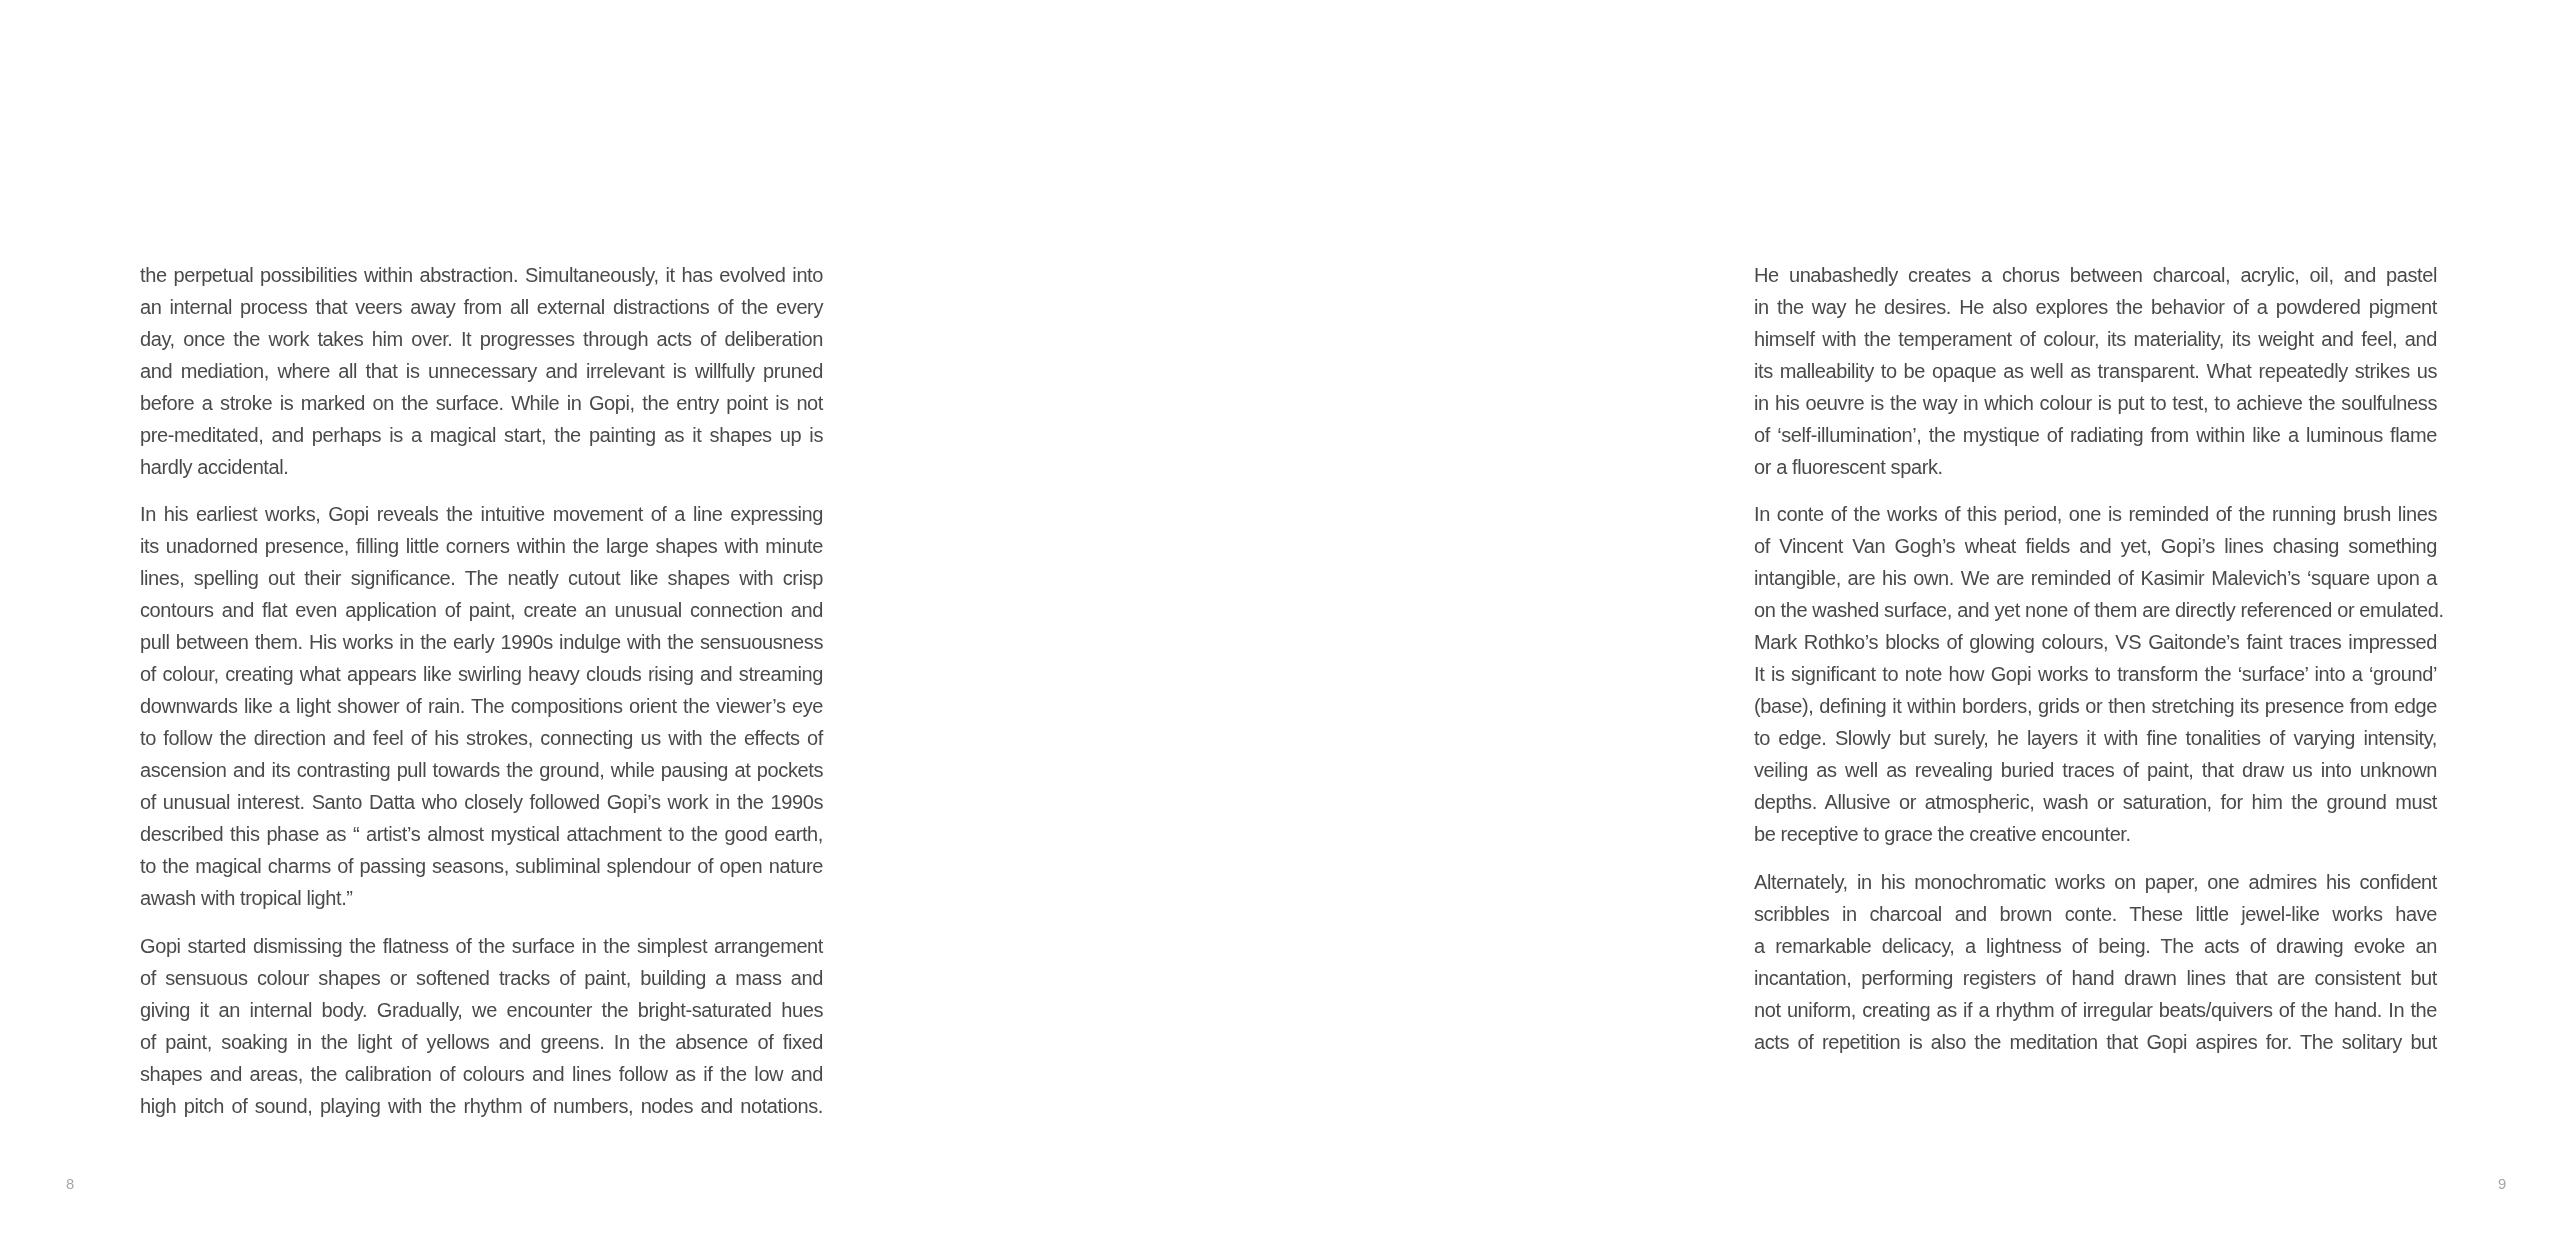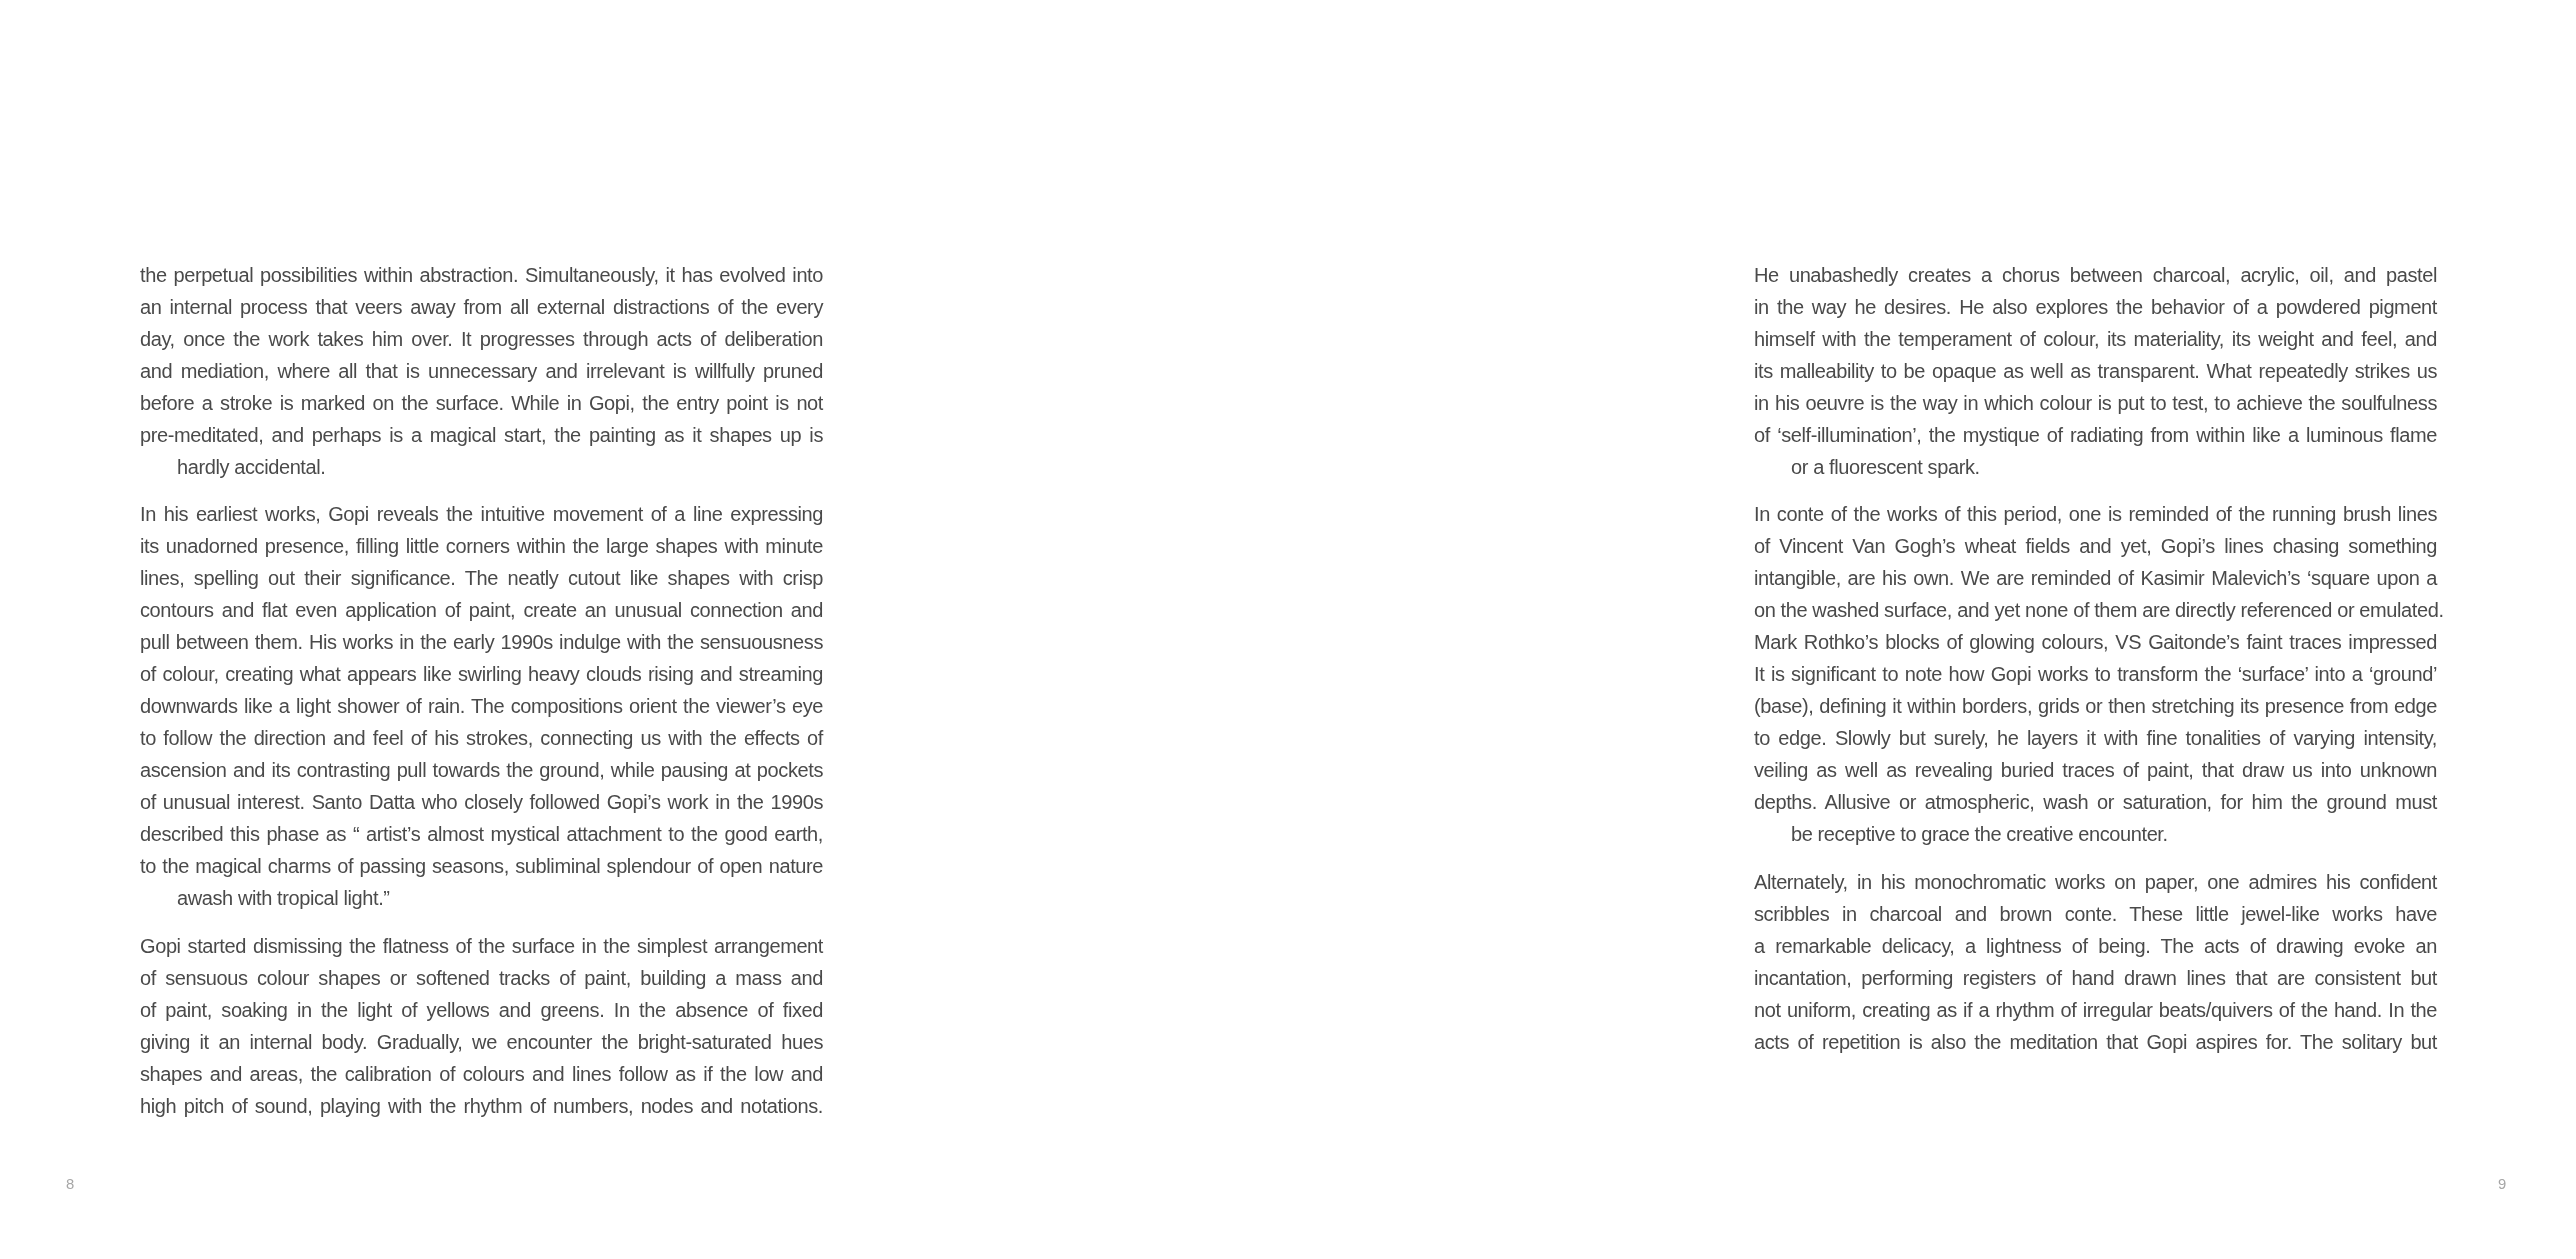--- a/index.html
+++ b/index.html
@@ -16,21 +16,21 @@
     position: absolute; top: 259px; width: 683px;
   }
   .page.left .column { left: 140px; }
   .page.right .column { left: 466px; }
   .para { margin: 0 0 15.4px 0; }
   .line {
     display: block; font-size: 20px; line-height: 32px; height: 32px;
     text-align: justify; text-align-last: justify; white-space: nowrap;
     letter-spacing: -0.4px; word-spacing: 0px;
   }
-  .line.last { text-align-last: left; margin-left: 37px; }
+  .line.last { text-align-last: left; }
   .folio {
     position: absolute; top: 1176px; font-size: 14.8px; color: #a6a6a6;
     font-family: "Liberation Sans", sans-serif;
   }
   .page.left .folio { left: 66px; }
   .page.right .folio { left: 1210px; }
 </style>
 </head>
 <body>
 
@@ -56,22 +56,22 @@
         <span class="line">to follow the direction and feel of his strokes, connecting us with the effects of</span>
         <span class="line">ascension and its contrasting pull towards the ground, while pausing at pockets</span>
         <span class="line">of unusual interest. Santo Datta who closely followed Gopi’s work in the 1990s</span>
         <span class="line">described this phase as “ artist’s almost mystical attachment to the good earth,</span>
         <span class="line">to the magical charms of passing seasons, subliminal splendour of open nature</span>
         <span class="line last">awash with tropical light.”</span>
       </p>
       <p class="para">
         <span class="line">Gopi started dismissing the flatness of the surface in the simplest arrangement</span>
         <span class="line">of sensuous colour shapes or softened tracks of paint, building a mass and</span>
+        <span class="line">giving it an internal body. Gradually, we encounter the bright-saturated hues</span>
         <span class="line">of paint, soaking in the light of yellows and greens. In the absence of fixed</span>
-        <span class="line">giving it an internal body. Gradually, we encounter the bright-saturated hues</span>
         <span class="line">shapes and areas, the calibration of colours and lines follow as if the low and</span>
         <span class="line">high pitch of sound, playing with the rhythm of numbers, nodes and notations.</span>
       </p>
     </div>
   <div class="folio">8</div>
 </div>
 
 <div class="page right">
   <div class="column" id="right-col">
       <p class="para">

